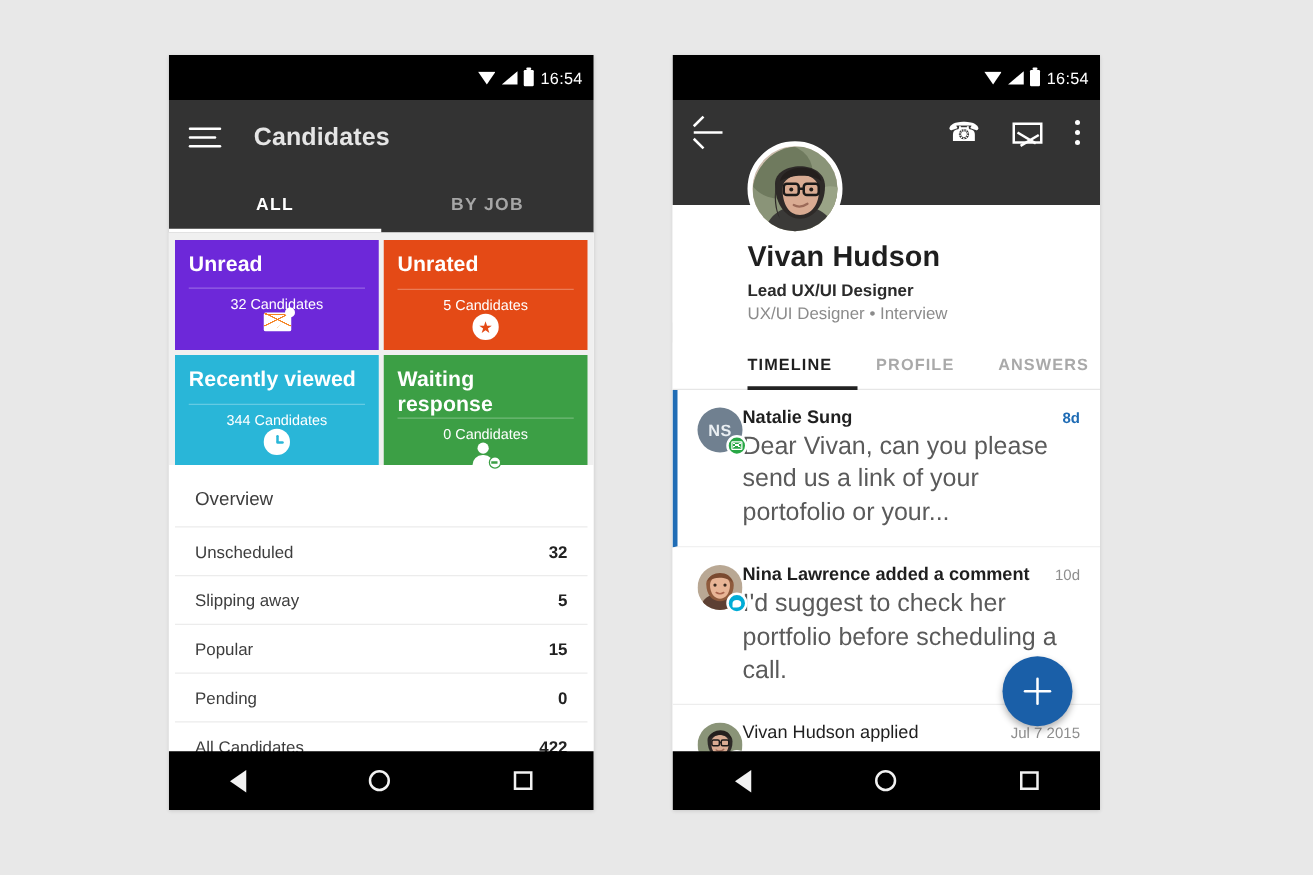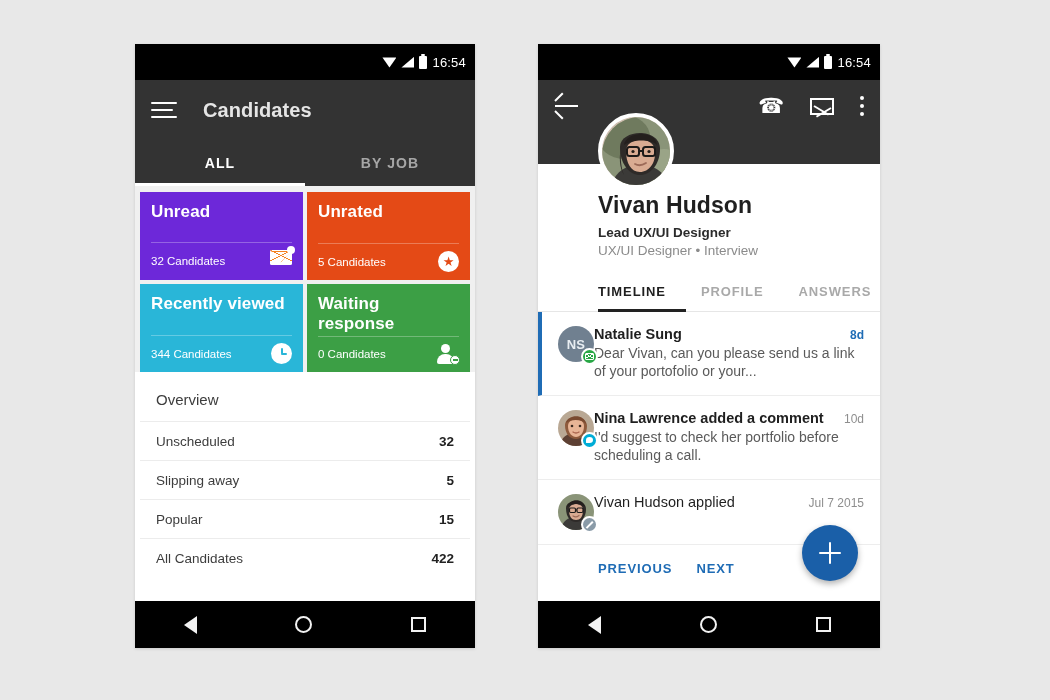--- a/index.html
+++ b/index.html
@@ -78,21 +78,21 @@
   .tiles-wrap { background: #f0f0f0; padding: 6px 5px 0 5px; }
   .tiles { display: grid; grid-template-columns: 1fr 1fr; gap: 4px; }
   .tile {
     height: 88px; padding: 10px 11px 8px 11px; color: #fff;
     display: flex; flex-direction: column; justify-content: space-between;
     cursor: pointer;
   }
   .tile-title { font-size: 17px; font-weight: bold; letter-spacing: .1px; }
   .tile-foot {
     display: flex; align-items: center; justify-content: space-between;
-    border-top: 1px solid rgba(255,255,255,.28); padding-top: 7px;
+    border-top: 1px solid rgba(255,255,255,.28); padding-top: 7px; flex-direction: column;
   }
   .tile-count { font-size: 11.5px; }
   .tile-ic { width: 22px; height: 22px; position: relative; }
 
   
   .ic-env { width: 22px; height: 15px; background: #fff; border-radius: 1.5px; position: relative; overflow: hidden; }
   .ic-env:before {
     content:""; position:absolute; left:1px; top:1px; width: 20px; height: 20px;
     border-top: 1.5px solid #F58220;
     transform: rotate(0);
@@ -203,21 +203,21 @@
   .badge-chat .c { width: 7px; height: 6px; border-radius: 50% 50% 50% 10%; background: #fff; }
   .badge-edit { background: #8A9BA8; }
   .badge-edit .p { width: 9px; height: 1.6px; background: #fff; transform: rotate(-45deg); }
 
   .tl-body { flex: 1; min-width: 0; }
   .tl-top { display: flex; align-items: baseline; justify-content: space-between; gap: 8px; }
   .tl-title { font-size: 14.5px; color: #1f1f1f; font-weight: bold; }
   .tl-title.regular { font-weight: normal; }
   .tl-time { font-size: 12px; color: #8e8e8e; white-space: nowrap; }
   .tl-time.bluebold { color: #1f6cb5; font-weight: bold; }
-  .tl-text { font-size: 14px; color: #5a5a5a; line-height: 1.32; margin-top: 2px; }
+  .tl-text { font-size: 20px; color: #5a5a5a; line-height: 1.32; margin-top: 2px; }
 
   .pager { display: flex; gap: 24px; padding: 16px 0 16px 60px; background: #fff; }
   .pager span { font-size: 13px; font-weight: bold; letter-spacing: .9px; color: #1f6cb5; cursor: pointer; }
 
   .fab {
     position: absolute; right: 22px; bottom: 67px; width: 56px; height: 56px; border-radius: 50%;
     background: #1A5FA8; box-shadow: 0 3px 6px rgba(0,0,0,.3);
     display: flex; align-items: center; justify-content: center; cursor: pointer;
   }
   .fab i { position: absolute; background: #fff; border-radius: 1px; }
@@ -315,20 +315,24 @@
         <span class="ov-label">Unscheduled</span>
         <span class="ov-val">32</span>
       </div>
       <div class="ov-row">
         <span class="ov-label">Slipping away</span>
         <span class="ov-val">5</span>
       </div>
       <div class="ov-row">
         <span class="ov-label">Popular</span>
         <span class="ov-val">15</span>
+      </div>
+      <div class="ov-row">
+        <span class="ov-label">Pending</span>
+        <span class="ov-val">0</span>
       </div>
       <div class="ov-row">
         <span class="ov-label">All Candidates</span>
         <span class="ov-val">422</span>
       </div>
     </div>
 
     <div class="navbar">
       <div class="nv-back"></div>
       <div class="nv-home"></div>

